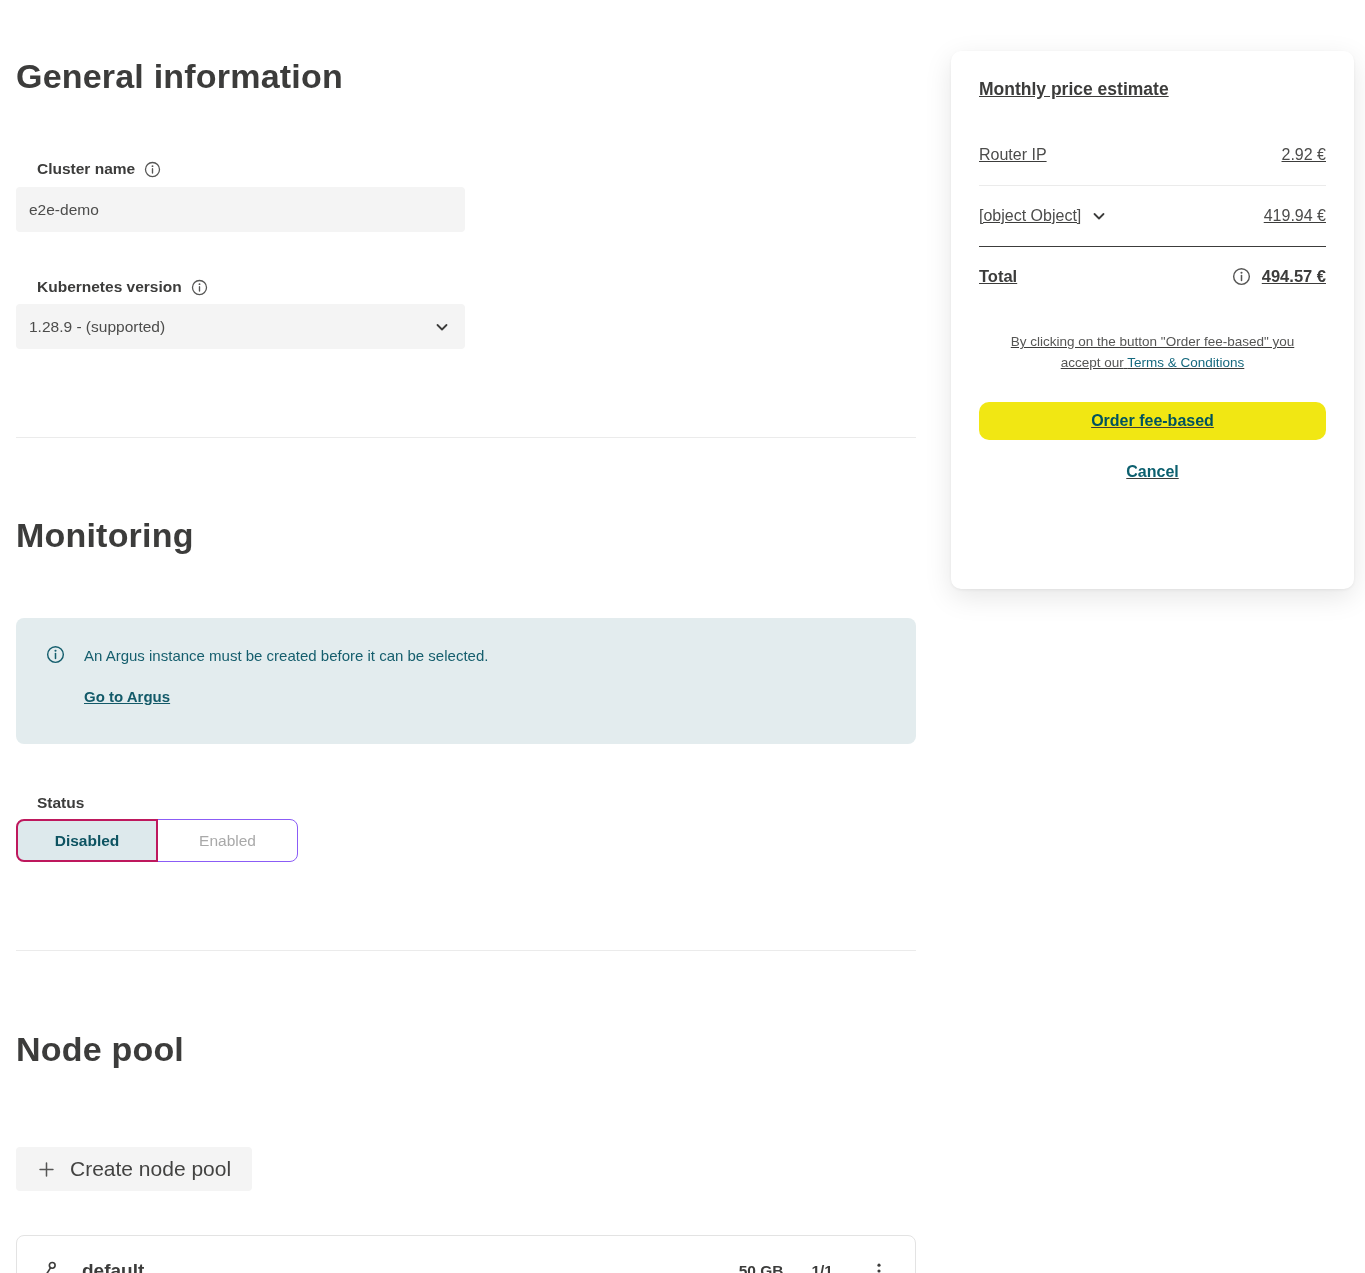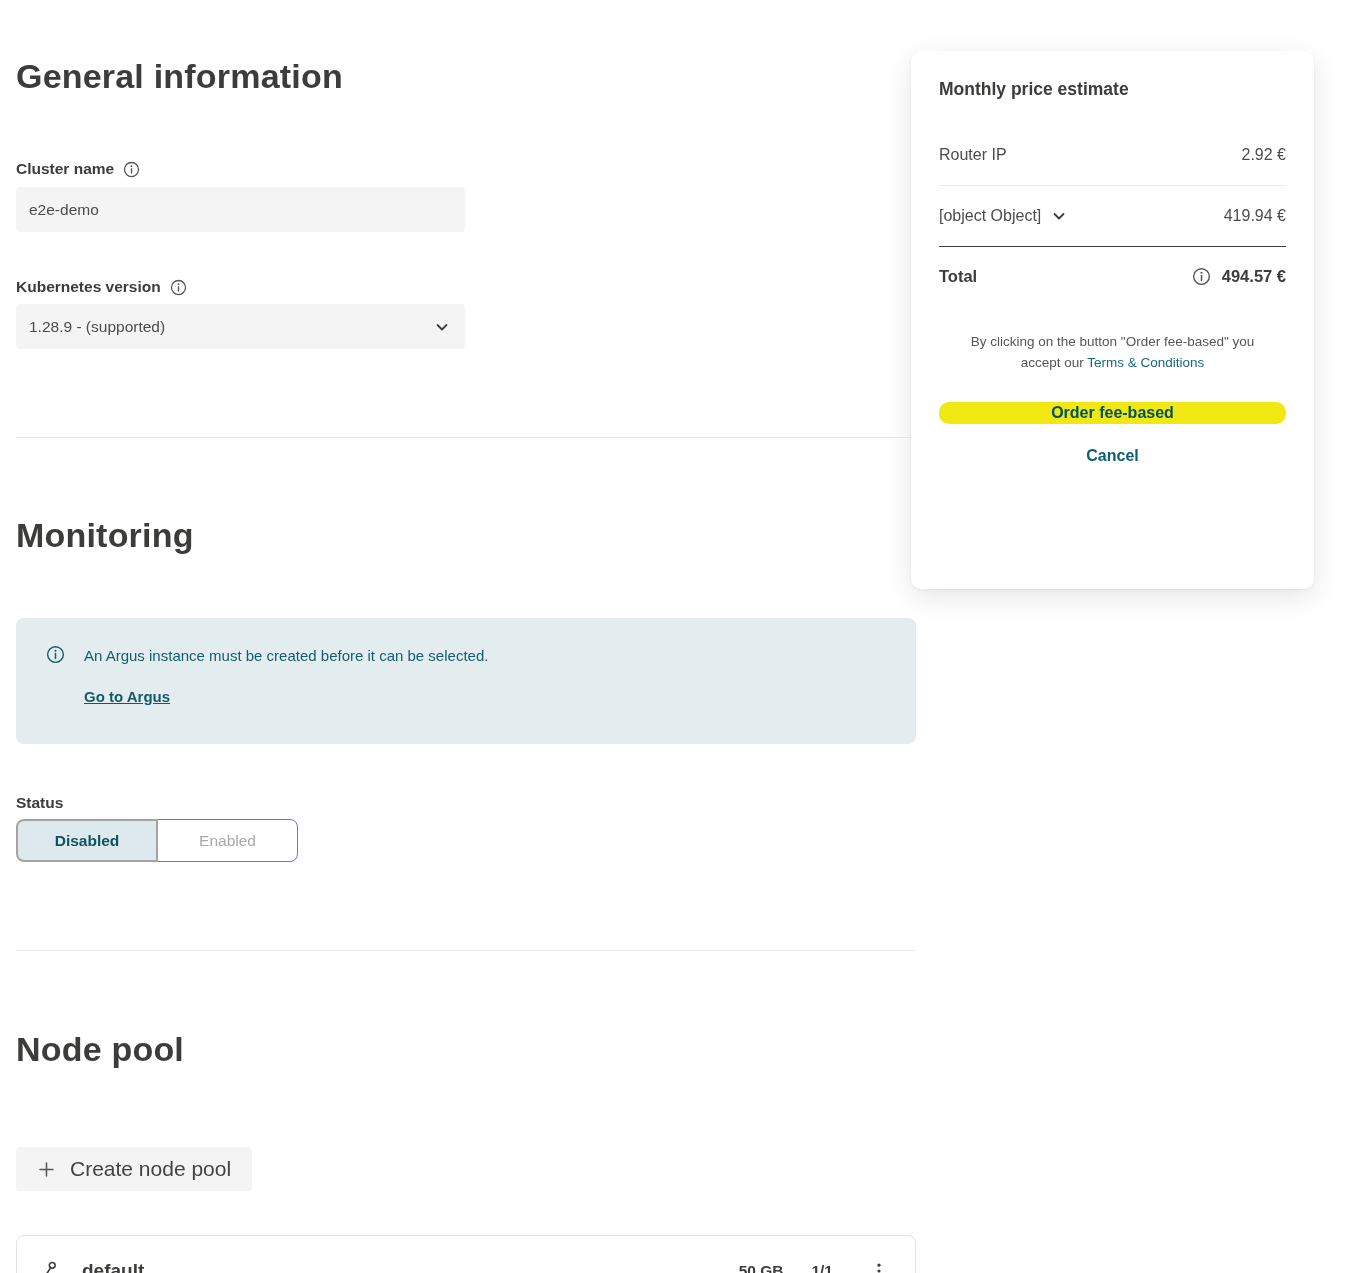--- a/index.html
+++ b/index.html
@@ -7,21 +7,21 @@
     position:relative; width:1365px; height:1273px; overflow:hidden;
     background:#ffffff; font-family:"Liberation Sans", sans-serif; color:#3c3c3b;
   }
   .main { position:absolute; left:16px; top:0; width:900px; }
 
   h1.section-title { margin:0; font-size:34px; line-height:42px; font-weight:700; color:#3c3c3b; letter-spacing:0.2px; }
   #title-general { margin-top:55px; }
   #title-monitoring { margin-top:76px; }
   #title-nodepool { margin-top:77px; }
 
-  .field-label-row { display:flex; align-items:center; gap:9px; }
+  .field-label-row { display:flex; align-items:center; gap:9px;margin-left:21px; }
   .field-label { font-size:15.5px; line-height:20px; font-weight:700; color:#3c3c3b; }
   .mt-cluster { margin-top:62px; }
   .mt-k8s { margin-top:45px; }
   .mt-status { margin-top:49px; }
 
   .icon-info { width:17px; height:17px; color:#565655; display:block; }
   .banner .icon-info { width:19px; height:19px; color:#155e6d; }
   .total-info .icon-info { width:19px; height:19px; }
 
   .text-input {
@@ -51,21 +51,21 @@
     display:inline-block; margin-top:22px; font-size:15px; font-weight:600; color:#135a69;
     text-decoration:underline; cursor:pointer;
   }
 
   .toggle { margin-top:6px; display:inline-flex; }
   .toggle-btn {
     height:43px; box-sizing:border-box; display:flex; align-items:center; justify-content:center;
     font-size:15.5px; cursor:pointer; background:#ffffff;
   }
   .toggle-btn.selected {
-    width:142px; background:#dde9ec; border:2px solid #a3a3a3; color:#0d5361; font-weight:700;
+    width:142px; background:#dde9ec; border:2px solid #be185d; color:#0d5361; font-weight:700;
     border-radius:8px 0 0 8px; position:relative; z-index:2;
   }
   .toggle-btn.unselected {
     width:141px; border:1px solid #8b5cf6; color:#a9a9a9; font-weight:400;
     border-radius:0 8px 8px 0; margin-left:-1px;
   }
 
   .create-btn {
     margin-top:77px; height:44px; display:inline-flex; align-items:center; gap:14px;
     background:#f4f4f4; border:none; border-radius:4px; padding:0 21px; cursor:pointer;
@@ -81,44 +81,45 @@
   .icon-cluster { width:23px; height:23px; color:#3c3c3b; display:block; }
   .pool-name { margin-left:20px; font-size:19px; font-weight:700; color:#3c3c3b; }
   .pool-right { margin-left:auto; display:flex; align-items:center; }
   .pool-storage, .pool-count { font-size:15.5px; font-weight:700; color:#3c3c3b; }
   .pool-count { margin-left:28px; }
   .kebab-btn { margin-left:34px; width:24px; height:28px; background:none; border:none; cursor:pointer; display:flex; align-items:center; justify-content:center; padding:0; }
   .icon-kebab { width:20px; height:20px; color:#3c3c3b; display:block; }
 
   
   .price-card {
-    position:absolute; left:911px; top:51px; width:403px; height:538px; box-sizing:border-box;
+    position:absolute; left:951px; top:51px; width:403px; height:538px; box-sizing:border-box;
     background:#ffffff; border-radius:10px; padding:26px 28px 0;
     box-shadow:0 1px 3px rgba(0,0,0,0.06), 0 8px 28px rgba(0,0,0,0.10);
+    text-decoration:underline;
   }
   .price-title { font-size:17.5px; line-height:24px; font-weight:700; color:#3c3c3b; }
   .price-rows { margin-top:24px; }
   .price-row {
     height:60px; display:flex; align-items:center; justify-content:space-between;
     border-bottom:1px solid #ebebeb; font-size:16px; color:#4c4c4b;
   }
   .price-row.last { border-bottom:1px solid #3c3c3b; }
   .price-row-label { display:flex; align-items:center; gap:10px; }
   .row-chevron { width:16px; height:16px; color:#3c3c3b; background:none; border:none; padding:0; cursor:pointer; display:flex; align-items:center; }
   .total-row { height:58px; display:flex; align-items:center; justify-content:space-between; }
   .total-label { font-size:16.5px; font-weight:700; color:#3c3c3b; }
   .total-right { display:flex; align-items:center; gap:11px; }
   .total-info { background:none; border:none; padding:0; cursor:pointer; color:#565655; display:flex; align-items:center; }
   .total-value { font-size:16.5px; font-weight:700; color:#3c3c3b; }
 
   .terms { margin:26px auto 0; max-width:312px; text-align:center; font-size:13.5px; line-height:21px; color:#565655; }
   .terms-link { color:#16697e; cursor:pointer; }
 
   .order-btn {
-    margin-top:29px; width:347px; height:22px; border:none; border-radius:10px;
+    margin-top:29px; width:347px; height:38px; border:none; border-radius:10px;
     background:#f1e713; color:#00525e; font-family:"Liberation Sans", sans-serif;
     font-size:16px; font-weight:600; cursor:pointer; display:block;
   }
   .cancel-btn {
     margin:22px auto 0; display:block; background:none; border:none; cursor:pointer;
     font-family:"Liberation Sans", sans-serif; font-size:16px; font-weight:600; color:#0d606f;
   }
 </style>
 </head>
 <body>

